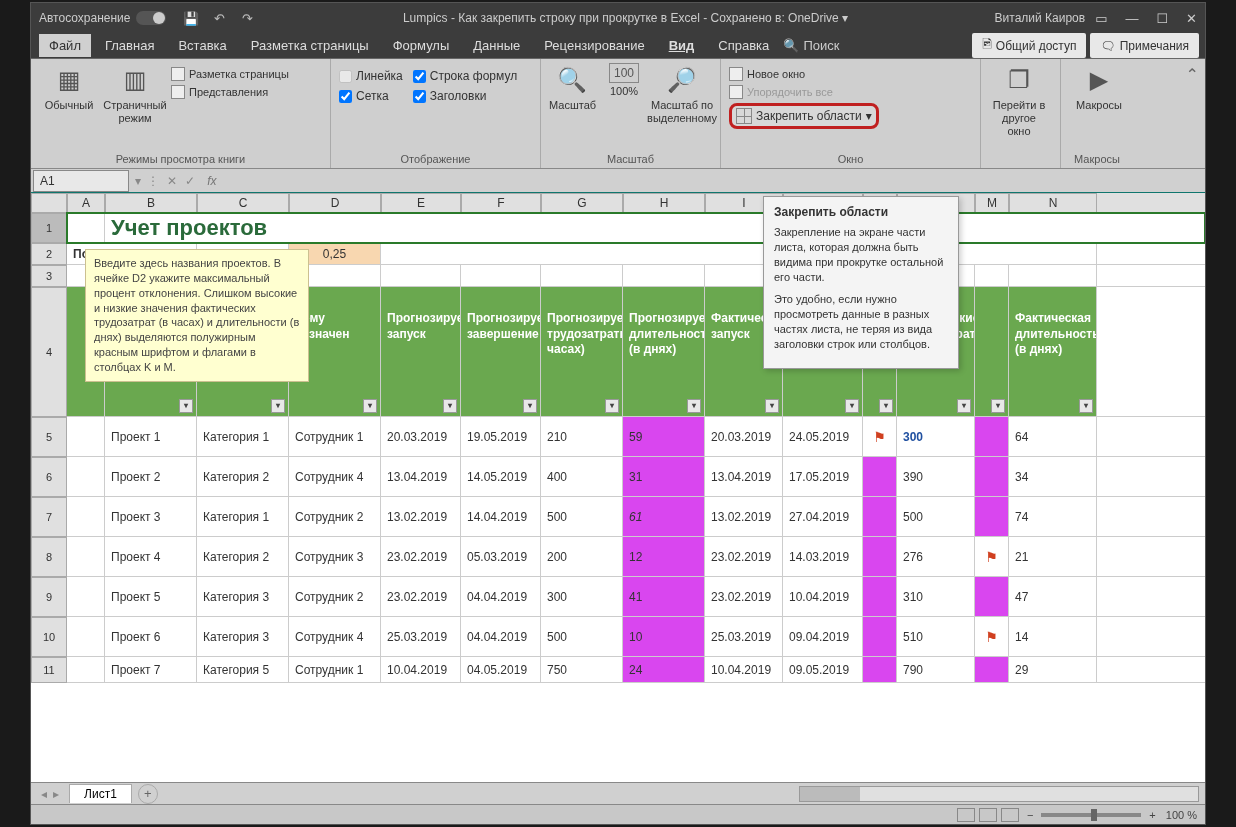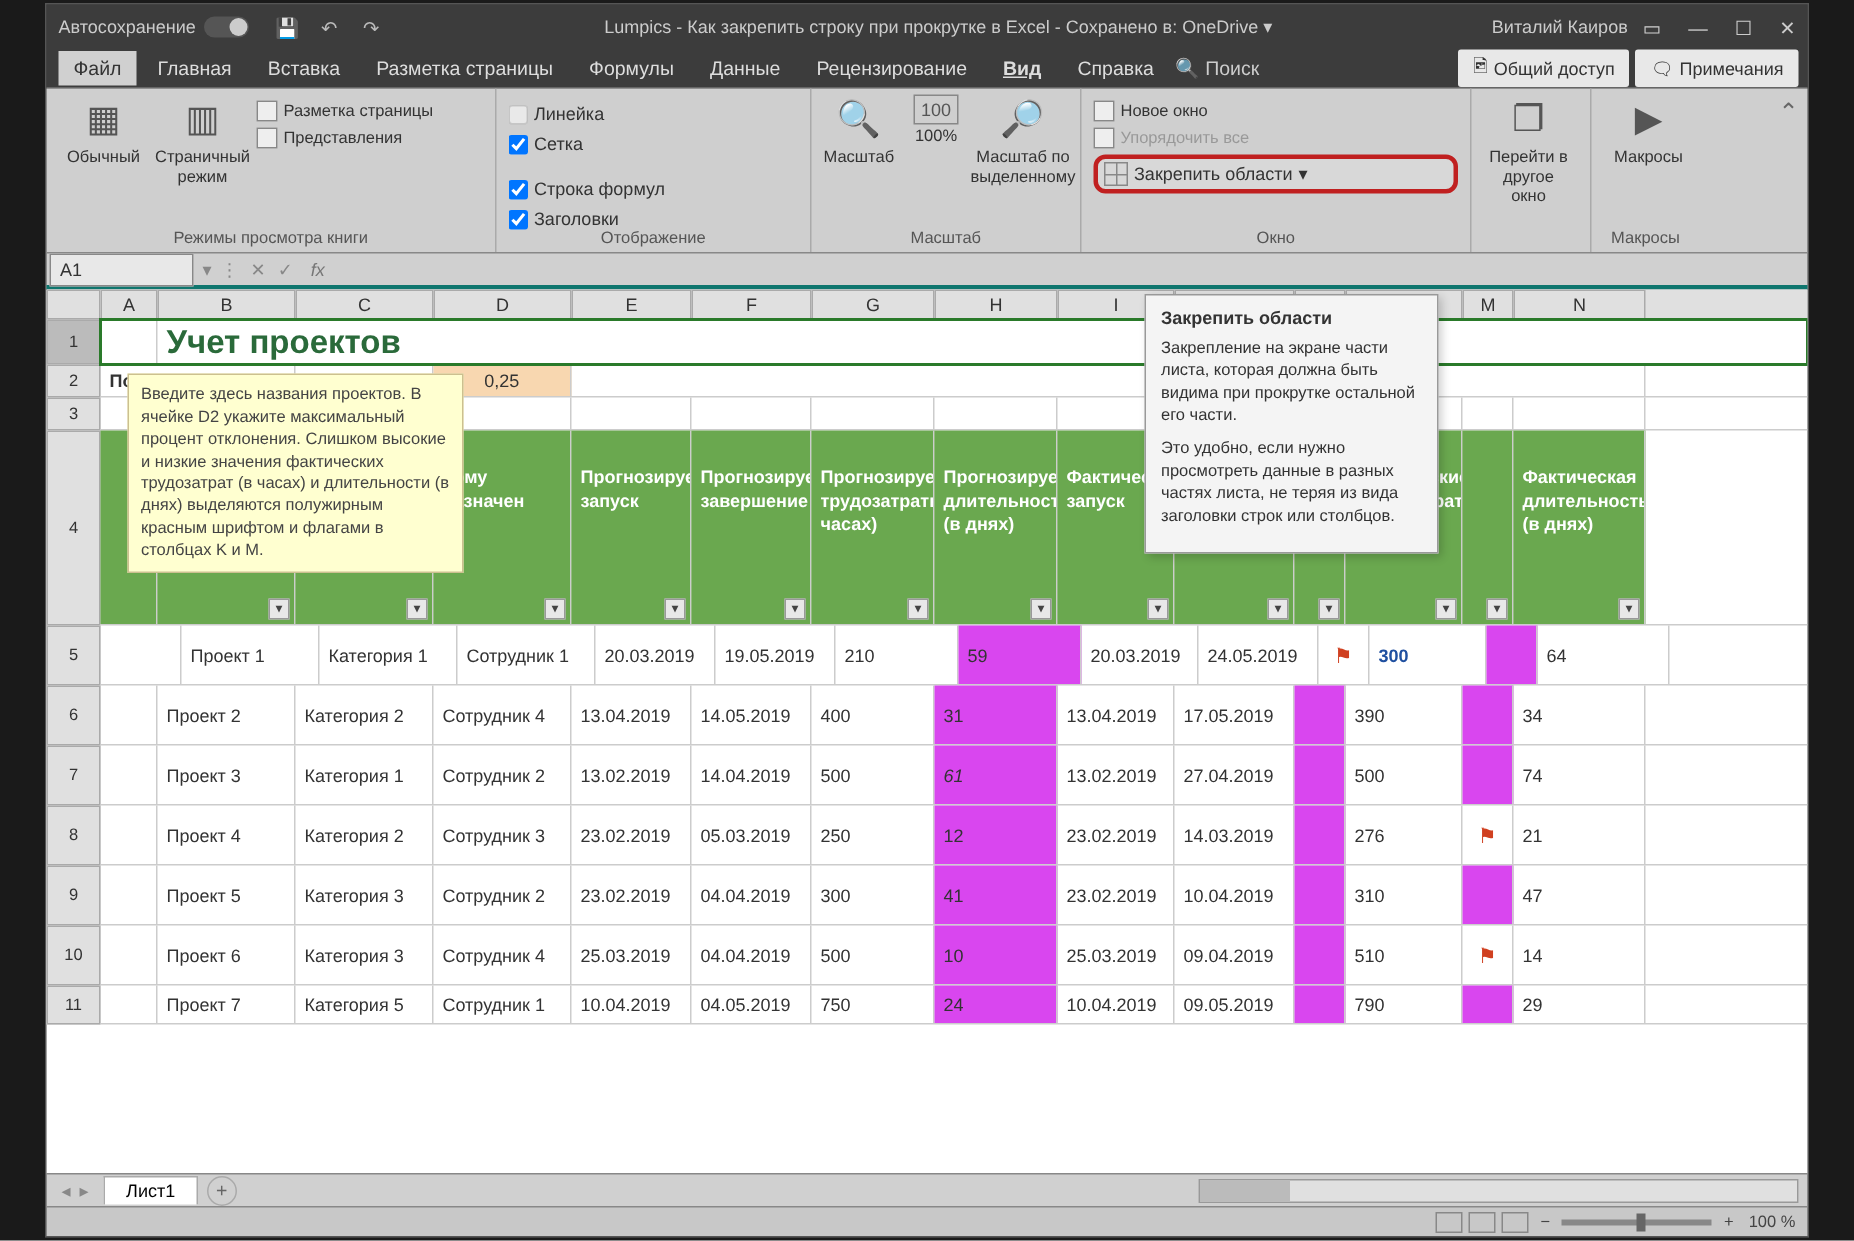--- a/index.html
+++ b/index.html
@@ -25,28 +25,28 @@
 
 .ribbon { height: 110px; background: #cfcfcf; display: flex; border-bottom: 1px solid #888; }
 .ribbon-group { border-right: 1px solid #aaa; padding: 4px 8px; position: relative; display: flex; flex-direction: column; }
 .ribbon-group .group-label { position: absolute; bottom: 3px; left: 0; right: 0; text-align: center; font-size: 11px; color: #555; }
 .ribbon-btns-v { display: flex; gap: 6px; }
 .ribbon-big-btn { display: flex; flex-direction: column; align-items: center; width: 60px; font-size: 11px; color: #333; text-align: center; line-height: 1.2; }
 .ribbon-big-btn .ico { width: 34px; height: 34px; margin-bottom: 2px; display: flex; align-items: center; justify-content: center; font-size: 24px; color: #555;}
 .ribbon-checks { display: flex; flex-direction: column; gap: 6px; font-size: 12px; color: #333; padding-top: 6px;}
 .ribbon-checks label { display: flex; align-items: center; gap: 4px; }
 .ribbon-checks input { width:13px; height:13px; }
-.ribbon-row { display:flex; gap:10px;flex-direction:column; }
+.ribbon-row { display:flex; gap:10px; }
 .ribbon-stack { display:flex; flex-direction:column; gap:4px; font-size:11px; color:#333; padding-top:4px;}
 .ribbon-stack-item { display:flex; align-items:center; gap:4px;}
 .ribbon-stack-item .si { width:14px; height:14px; border:1px solid #888; background:#eee;}
 .freeze-btn { border: 3px solid #c02020; border-radius: 8px; padding: 2px 4px; display: inline-flex; align-items: center; gap: 4px; font-size: 12px; color: #333; background:#d8d8d8; }
 .freeze-btn .grid-ico { width:16px; height:16px; display:inline-block; background: linear-gradient(#888,#888) 0 0/100% 1px no-repeat, linear-gradient(#888,#888) 0 50%/100% 1px no-repeat, linear-gradient(#888,#888) 0 100%/100% 1px no-repeat, linear-gradient(#888,#888) 0 0/1px 100% no-repeat, linear-gradient(#888,#888) 50% 0/1px 100% no-repeat, linear-gradient(#888,#888) 100% 0/1px 100% no-repeat; }
 
-.formula-bar { height: 24px; background: #d0d0d0; border-bottom: 3px solid #0f766e; display: flex; align-items: center; font-size: 12px; }
+.formula-bar { height: 24px; background: #d0d0d0; border-bottom: 1px solid #0f766e; display: flex; align-items: center; font-size: 12px; }
 .namebox { width: 96px; height: 22px; background: #e8e8e8; border: 1px solid #888; margin-left: 2px; display: flex; align-items: center; padding-left: 6px; color: #333; }
 .fx-controls { display: flex; gap: 8px; padding: 0 8px; color: #888; }
 .fx-label { font-style: italic; color: #777; margin-left:4px;}
 
 .sheet-area { position: relative; background: #fff; height: calc(100% - 30px - 26px - 110px - 24px - 22px - 20px); overflow: hidden; }
 .corner { position: absolute; top:0; left:0; width:36px; height:20px; background:#e0e0e0; border:1px solid #aaa;}
 .col-headers { position: absolute; top: 0; left: 36px; right: 0; height: 20px; display: flex; background: #e0e0e0; }
 .col-h { border: 1px solid #aaa; text-align: center; font-size: 12px; color: #333; line-height: 18px; background: #e0e0e0; flex-shrink: 0; }
 .row-headers { position: absolute; top: 20px; left: 0; width: 36px; background: #e0e0e0; }
 .row-h { border: 1px solid #aaa; text-align: center; font-size: 11px; color: #333; display: flex; align-items: center; justify-content: center; background: #e0e0e0; }
@@ -325,21 +325,21 @@
           <div class="cell header" style="width: 80px; height: 100%;">Фактическое завершение<div class="filter">▾</div></div>
           <div class="cell header" style="width: 34px; height: 100%;">
             <div class="filter">▾</div>
           </div>
           <div class="cell header" style="width: 78px; height: 100%;">Фактические трудозатраты (в часах)<div class="filter">▾</div></div>
           <div class="cell header" style="width: 34px; height: 100%;">
             <div class="filter">▾</div>
           </div>
           <div class="cell header" style="width: 88px; height: 100%;">Фактическая длительность (в днях)<div class="filter">▾</div></div>
         </div>
-        <div class="grid-row" style="height: 40px; padding-left: 16px;">
+        <div class="grid-row" style="height: 40px;">
           <div class="cell" style="width: 38px; height: 100%;"></div>
           <div class="cell" style="width: 92px; height: 100%;">Проект 1</div>
           <div class="cell" style="width: 92px; height: 100%;">Категория 1</div>
           <div class="cell" style="width: 92px; height: 100%;">Сотрудник 1</div>
           <div class="cell" style="width: 80px; height: 100%;">20.03.2019</div>
           <div class="cell" style="width: 80px; height: 100%;">19.05.2019</div>
           <div class="cell" style="width: 82px; height: 100%;">210</div>
           <div class="cell gray" style="width: 82px; height: 100%;">59</div>
           <div class="cell" style="width: 78px; height: 100%;">20.03.2019</div>
           <div class="cell" style="width: 80px; height: 100%;">24.05.2019</div>
@@ -382,21 +382,21 @@
           <div class="cell gray" style="width: 34px; height: 100%;"></div>
           <div class="cell" style="width: 88px; height: 100%;">74</div>
         </div>
         <div class="grid-row" style="height: 40px;">
           <div class="cell" style="width: 38px; height: 100%;"></div>
           <div class="cell" style="width: 92px; height: 100%;">Проект 4</div>
           <div class="cell" style="width: 92px; height: 100%;">Категория 2</div>
           <div class="cell" style="width: 92px; height: 100%;">Сотрудник 3</div>
           <div class="cell" style="width: 80px; height: 100%;">23.02.2019</div>
           <div class="cell" style="width: 80px; height: 100%;">05.03.2019</div>
-          <div class="cell" style="width: 82px; height: 100%;">250</div>
+          <div class="cell" style="width: 82px; height: 100%;">200</div>
           <div class="cell gray" style="width: 82px; height: 100%;">12</div>
           <div class="cell" style="width: 78px; height: 100%;">23.02.2019</div>
           <div class="cell" style="width: 80px; height: 100%;">14.03.2019</div>
           <div class="cell gray" style="width: 34px; height: 100%;"></div>
           <div class="cell" style="width: 78px; height: 100%;">276</div>
           <div class="cell flag" style="width: 34px; height: 100%;">
             <span class="flag-ico">⚑</span>
           </div>
           <div class="cell" style="width: 88px; height: 100%;">21</div>
         </div>

